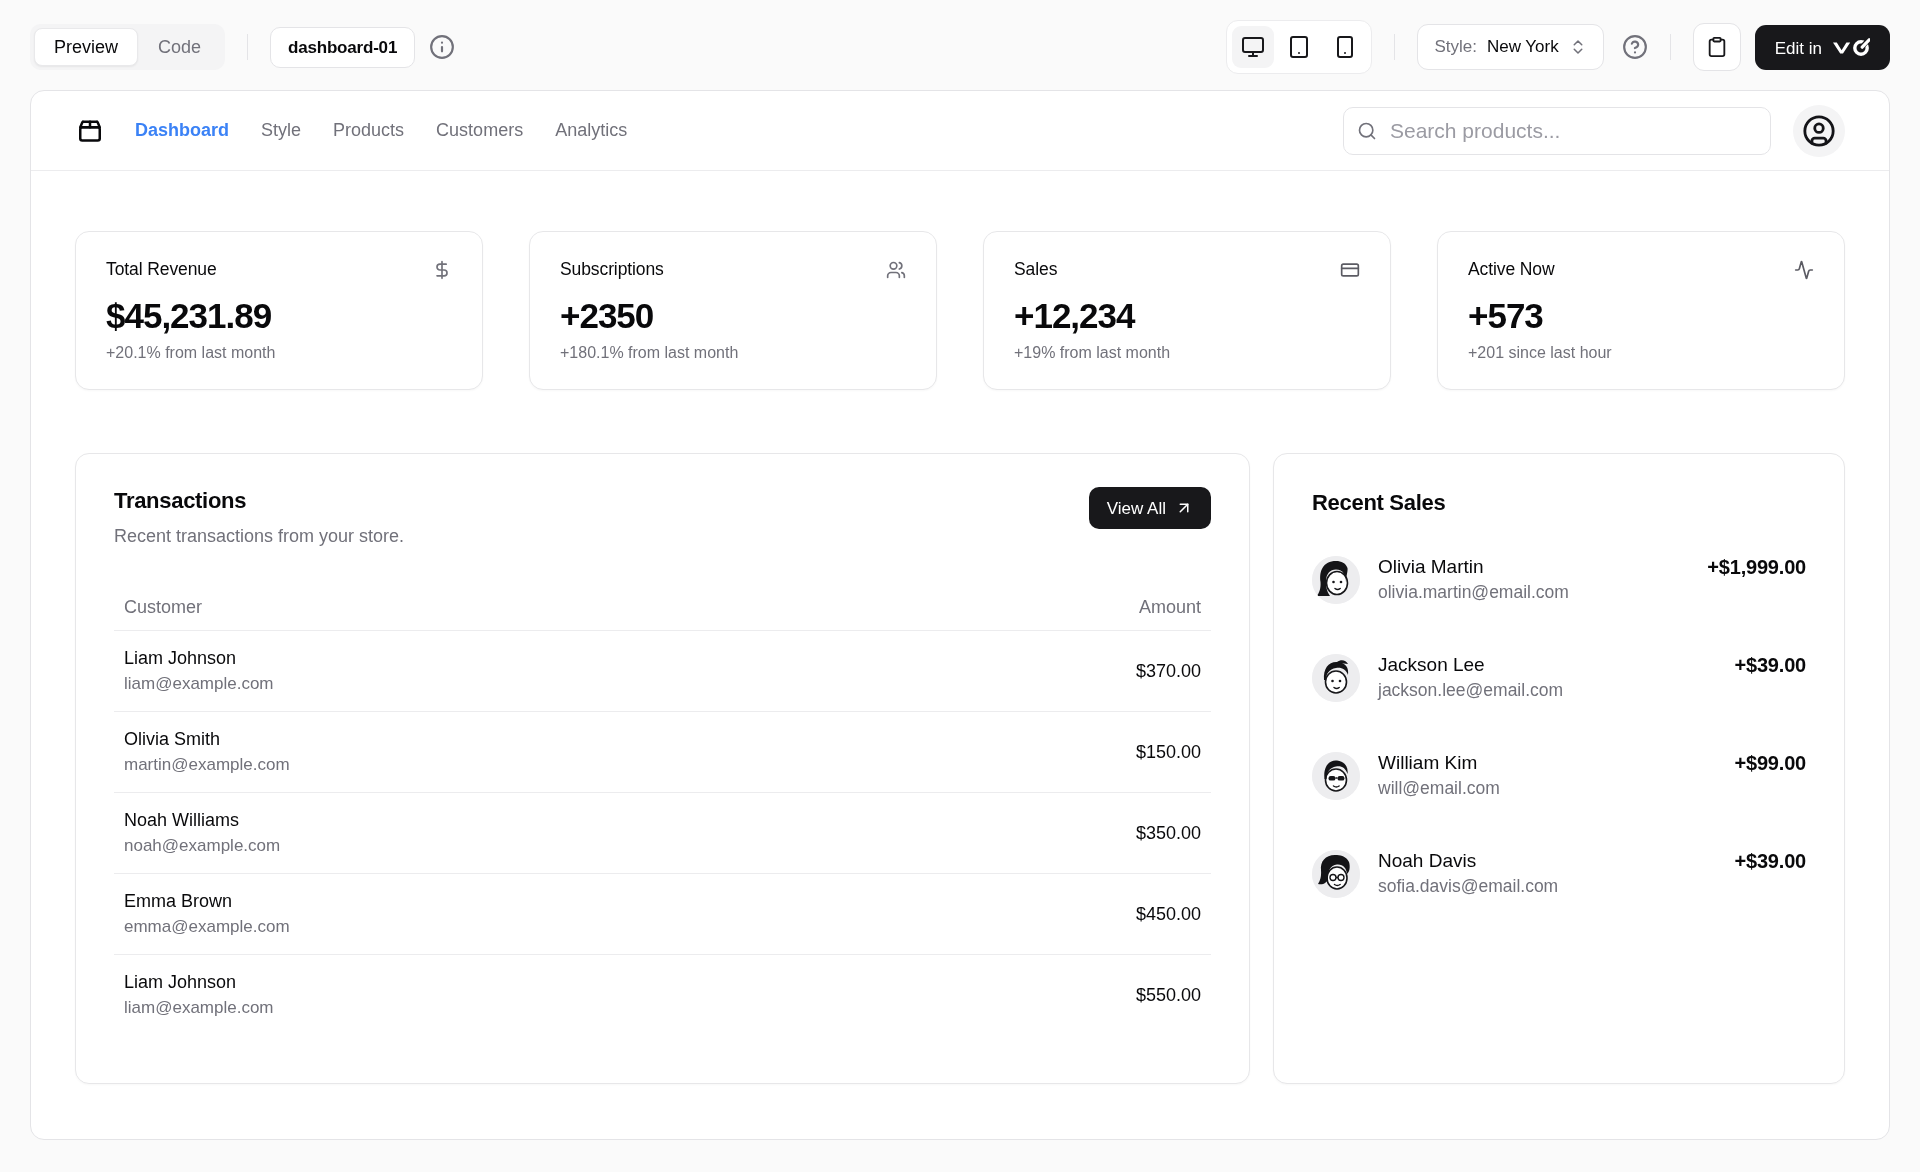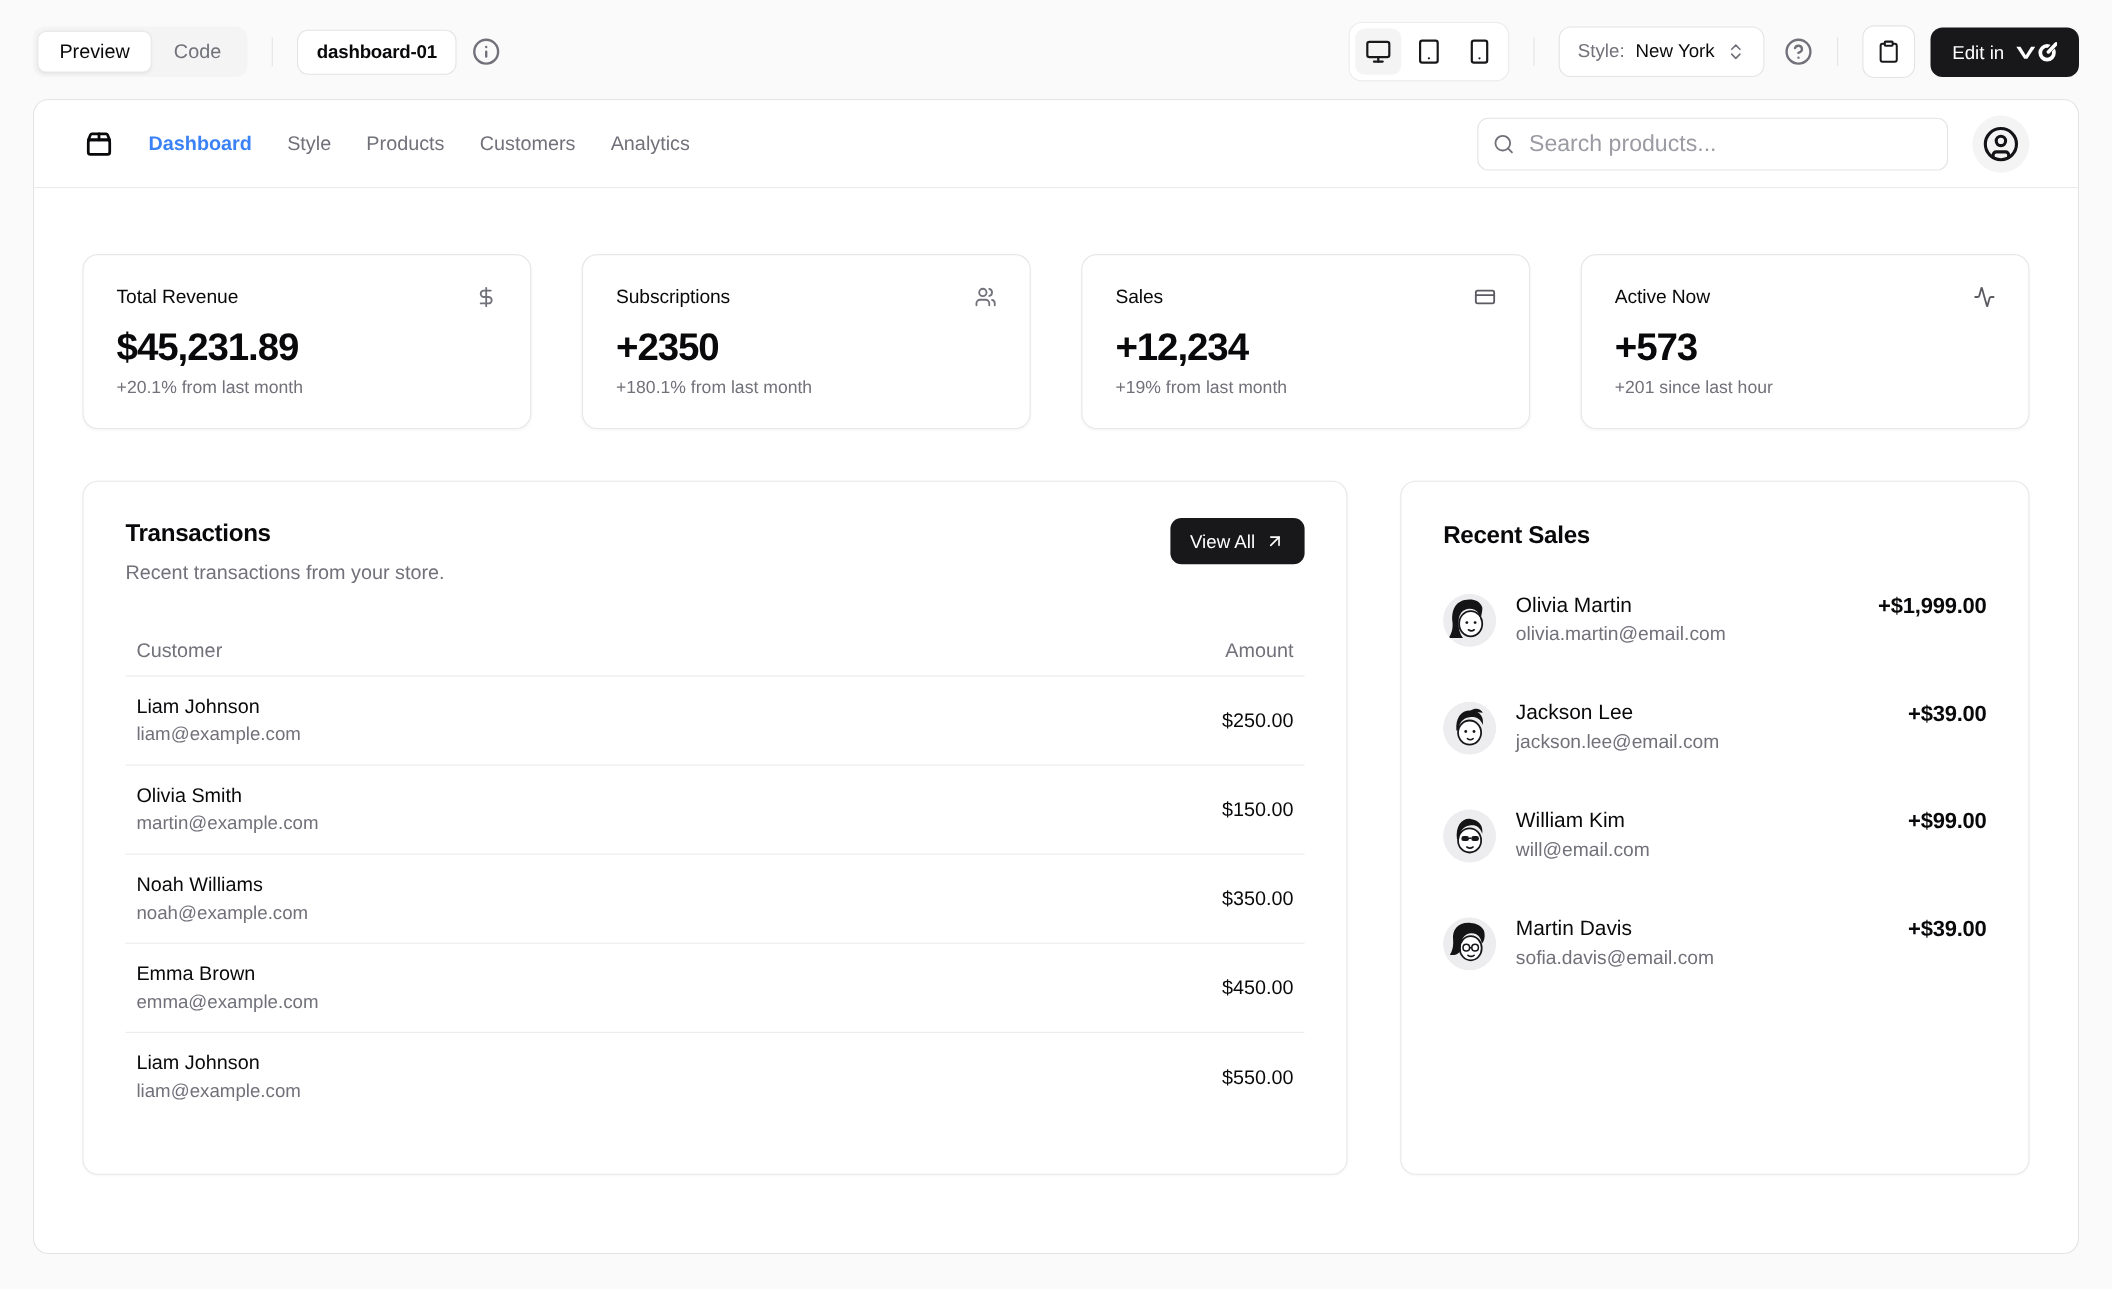--- a/index.html
+++ b/index.html
@@ -67,21 +67,21 @@
   .stat-card { flex:1; border:1px solid #e7e7e9; border-radius:14px; background:#fff;
     padding:27px 30px; box-shadow:0 1px 2px rgba(0,0,0,.03); }
   .stat-head { display:flex; align-items:center; justify-content:space-between; }
   .stat-title { font-size:17.5px; font-weight:500; color:#09090b; letter-spacing:-.1px; }
   .stat-icon { color:#71717a; }
   .stat-icon.dark { color:#5b5b63; }
   .stat-value { margin-top:16px; font-size:35px; font-weight:700; letter-spacing:-1px; color:#09090b; }
   .stat-change { margin-top:8px; font-size:16px; color:#71717a; }
 
   
-  .main-row { display:flex; gap:48px; margin-top:47px; }
+  .main-row { display:flex; gap:23px; margin-top:63px; }
   .card { background:#fff; border:1px solid #e7e7e9; border-radius:14px;
     box-shadow:0 1px 2px rgba(0,0,0,.03); }
   .tx-card { flex:1; padding:34px 38px; position:relative; height:631px; }
   .tx-title { font-size:22px; font-weight:600; letter-spacing:-.3px; }
   .tx-sub { margin-top:12px; font-size:18px; color:#71717a; }
   .view-all { position:absolute; top:33px; right:38px; display:flex; align-items:center; gap:9px;
     background:#18181b; color:#fff; border:none; border-radius:10px; padding:12px 18px;
     font-size:17px; font-weight:500; cursor:pointer; line-height:1; }
   table.tx { width:100%; border-collapse:collapse; margin-top:38px; }
   table.tx th { text-align:left; font-weight:400; font-size:18px; color:#71717a;
@@ -297,21 +297,21 @@
               <th>Customer</th>
               <th class="amount">Amount</th>
             </tr>
           </thead>
           <tbody>
             <tr>
               <td>
                 <div class="tx-name">Liam Johnson</div>
                 <div class="tx-email">liam@example.com</div>
               </td>
-              <td class="amount">$250.00</td>
+              <td class="amount">$370.00</td>
             </tr>
             <tr>
               <td>
                 <div class="tx-name">Olivia Smith</div>
                 <div class="tx-email">martin@example.com</div>
               </td>
               <td class="amount">$150.00</td>
             </tr>
             <tr>
               <td>
@@ -404,21 +404,21 @@
               <circle cx="24" cy="24" r="24" fill="#ededef"></circle>
               <ellipse cx="25" cy="28" rx="10" ry="11" fill="#ffffff" stroke="#17171a" stroke-width="1.6"></ellipse>
               <path d="M25 5 C14 4 8 11 9 20 C9.5 27 8 31 6 34 C11 35 15 33 16 29 C15.5 22 18 15 25 14.5 C31 14 34.5 18 35 24 C37.5 22 38.5 17 37 12 C34.5 7 30 5.3 25 5 Z" fill="#141417"></path>
               <circle cx="21" cy="27.5" r="3" fill="none" stroke="#17171a" stroke-width="1.4"></circle>
               <circle cx="29" cy="27.5" r="3" fill="none" stroke="#17171a" stroke-width="1.4"></circle>
               <path d="M24 27.5 h2" stroke="#17171a" stroke-width="1.4"></path>
               <path d="M22.5 34.5 q2.8 2 5.6 0" fill="none" stroke="#17171a" stroke-width="1.5" stroke-linecap="round"></path>
             </svg>
           </div>
           <div class="rs-meta">
-            <div class="rs-name">Martin Davis</div>
+            <div class="rs-name">Noah Davis</div>
             <div class="rs-email">sofia.davis@email.com</div>
           </div>
           <div class="rs-amount">+$39.00</div>
         </div>
 
       </div>
     </div>
   </div>
 </div>
 

